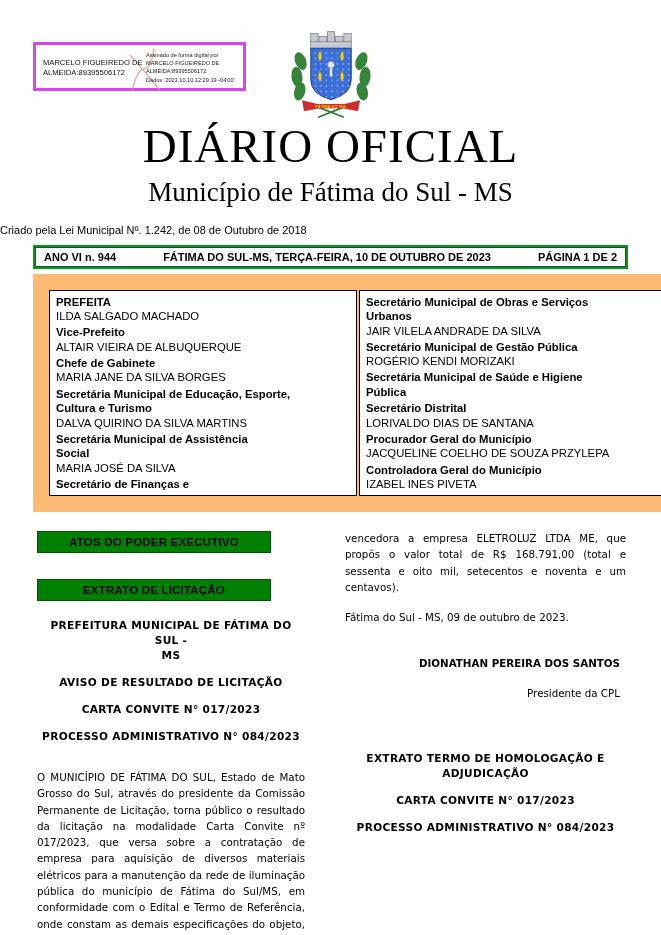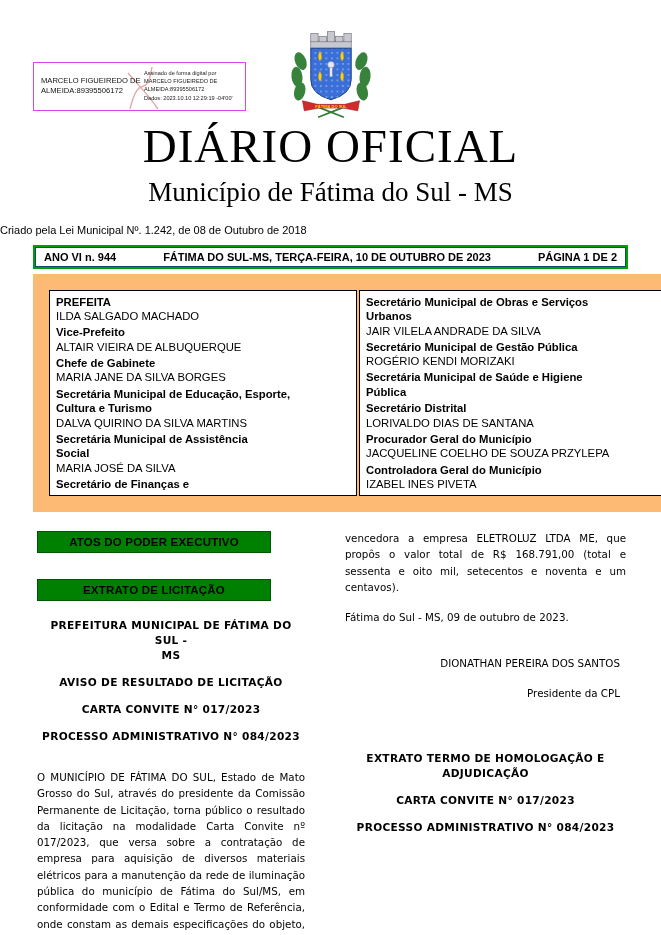--- a/index.html
+++ b/index.html
@@ -3,21 +3,21 @@
 <meta charset="utf-8">
 <style>
   html,body { margin:0; padding:0; background:#ffffff; }
   .page {
     position:relative; width:661px; height:935px; margin:0 auto;
     background:#fff; color:#000; overflow:hidden;
     font-family:"Liberation Sans", sans-serif;
     outline:1px solid #e8e8e8;
   }
   
-  .sig-box { position:absolute; left:33px; top:62px; width:213px; height:49px; border:1px solid #d946ef; box-sizing:border-box; }
+  .sig-box { position:absolute; left:33px; top:42px; width:213px; height:49px; border:3px solid #d946ef; box-sizing:border-box; }
   .sig-name { position:absolute; left:7px; top:13px; width:102px; font-size:7.6px; line-height:10px; color:#111; }
   .sig-details { position:absolute; left:110px; top:6px; width:100px; font-size:5.6px; line-height:8.2px; color:#222; }
   .sig-flourish { position:absolute; left:92px; top:-4px; pointer-events:none; }
   
   .coat { position:absolute; left:50%; top:28px; transform:translateX(-50%); }
   .title { position:absolute; top:120px; left:0; width:100%; text-align:center;
            font-family:"Liberation Serif", serif; font-size:47px; line-height:52px; letter-spacing:1px; }
   .subtitle { position:absolute; top:177px; left:0; width:100%; text-align:center;
               font-family:"Liberation Serif", serif; font-size:27px; }
   .creation { position:absolute; top:224px; left:0; width:100%; text-align:left; font-size:11px; }
@@ -39,21 +39,21 @@
                font-size:11.5px; letter-spacing:.2px; padding:4px 0; width:234px; box-sizing:border-box; color:#000; }
   .bar1 { margin-top:3px; }
   .bar2 { margin-top:26px; }
   .art-h { font-family:"DejaVu Sans", sans-serif; font-weight:bold; text-align:center;
            font-size:10.6px; line-height:15px; letter-spacing:.3px; white-space:pre-line; margin:12px 0 0 0; }
   .art-h.first { margin-top:17px; }
   .art-body { font-family:"DejaVu Sans", sans-serif; font-size:10.3px; line-height:16.3px;
               text-align:justify; margin-top:25px; }
   .right-body { text-align:justify; margin:2px 0 0 0; }
   .right-date { margin:14px 0 0 0; }
-  .right-name { margin:30px 0 0 0; text-align:right; padding-right:6px; }
+  .right-name { margin:30px 0 0 0; text-align:right; padding-right:6px;font-weight:bold; }
   .right-role { margin:13px 0 0 0; text-align:right; padding-right:6px; }
   .col-right .art-h.first { margin-top:50px; }
 </style>
 </head>
 <body>
 
 <div class="page">
 
   <div class="sig-box">
     <svg class="sig-flourish" width="34" height="56" viewBox="0 0 34 56">

